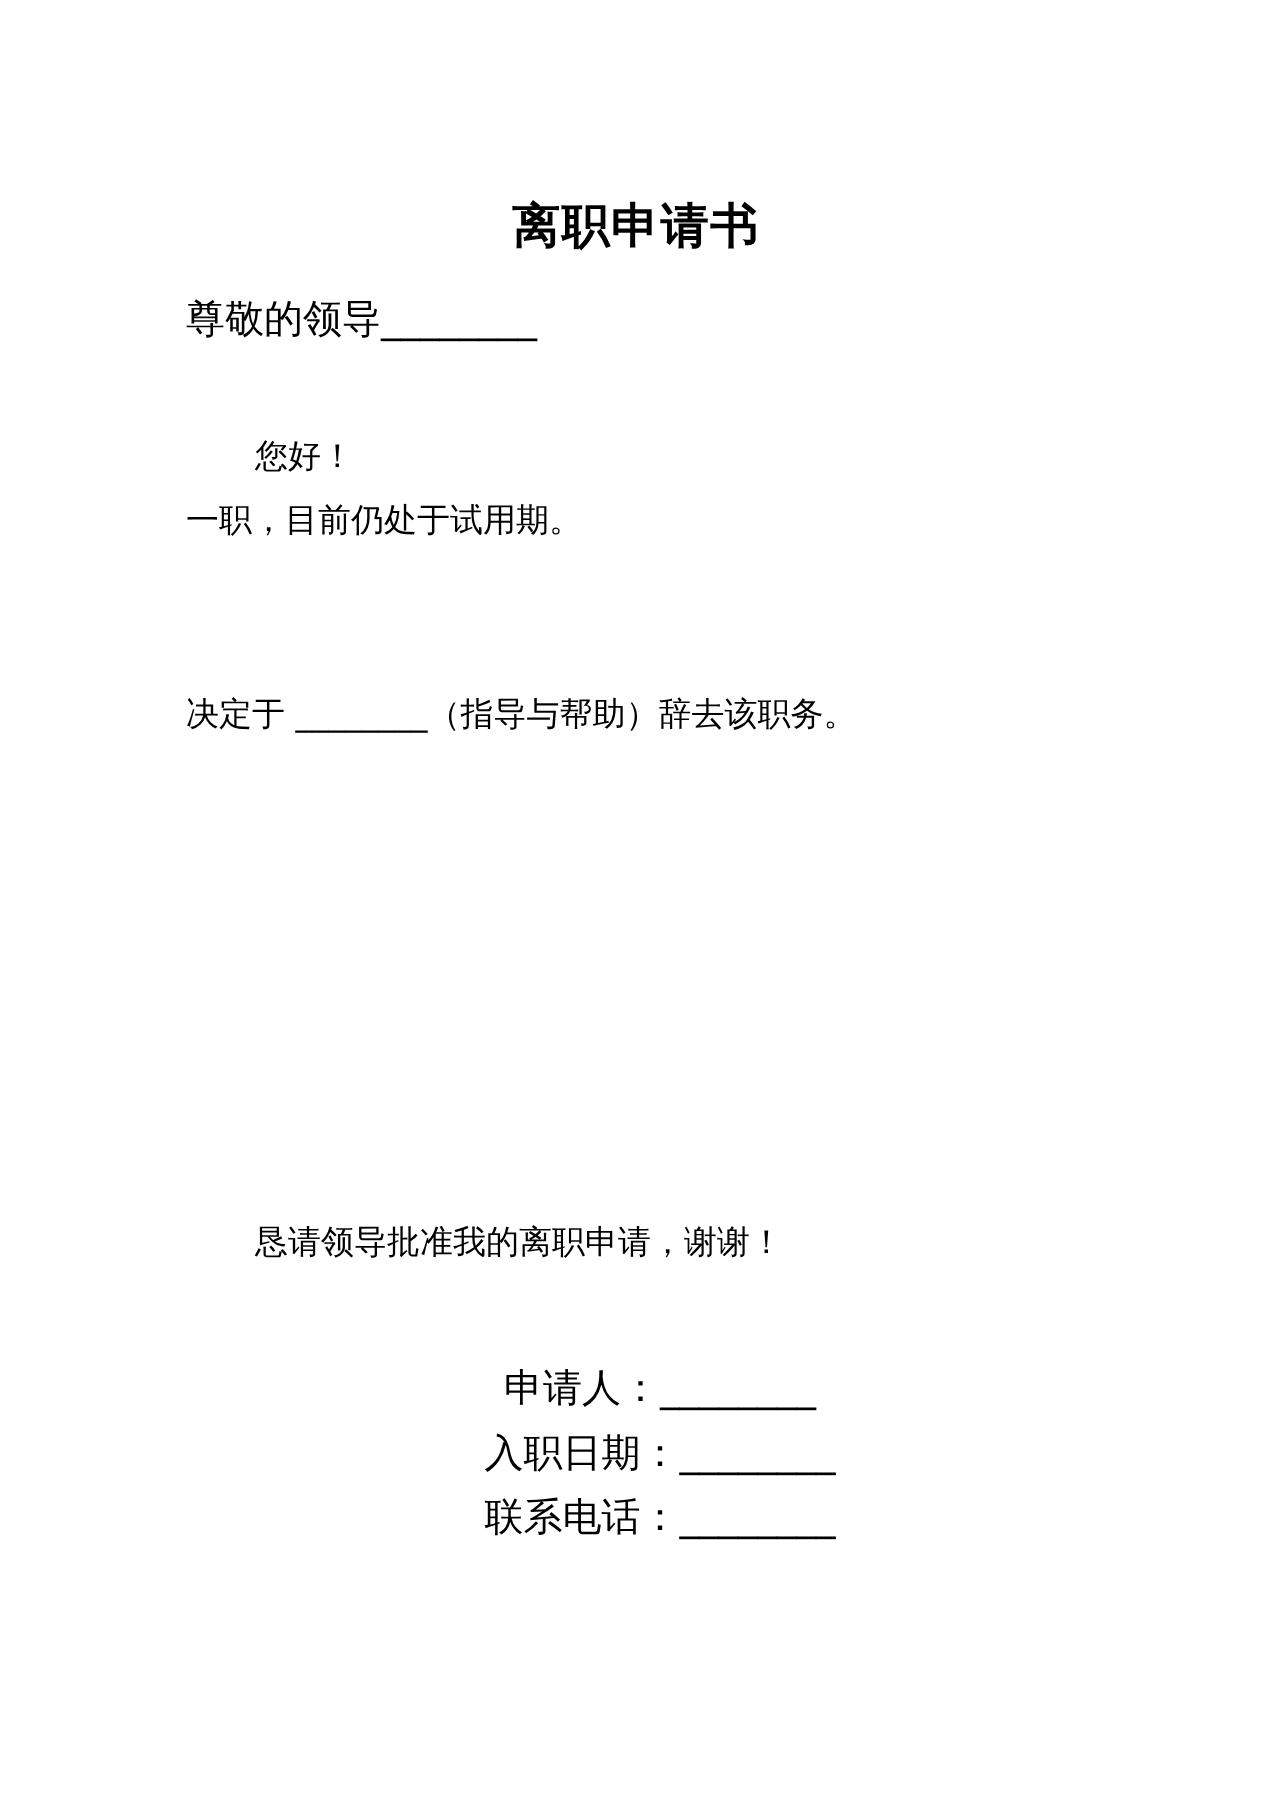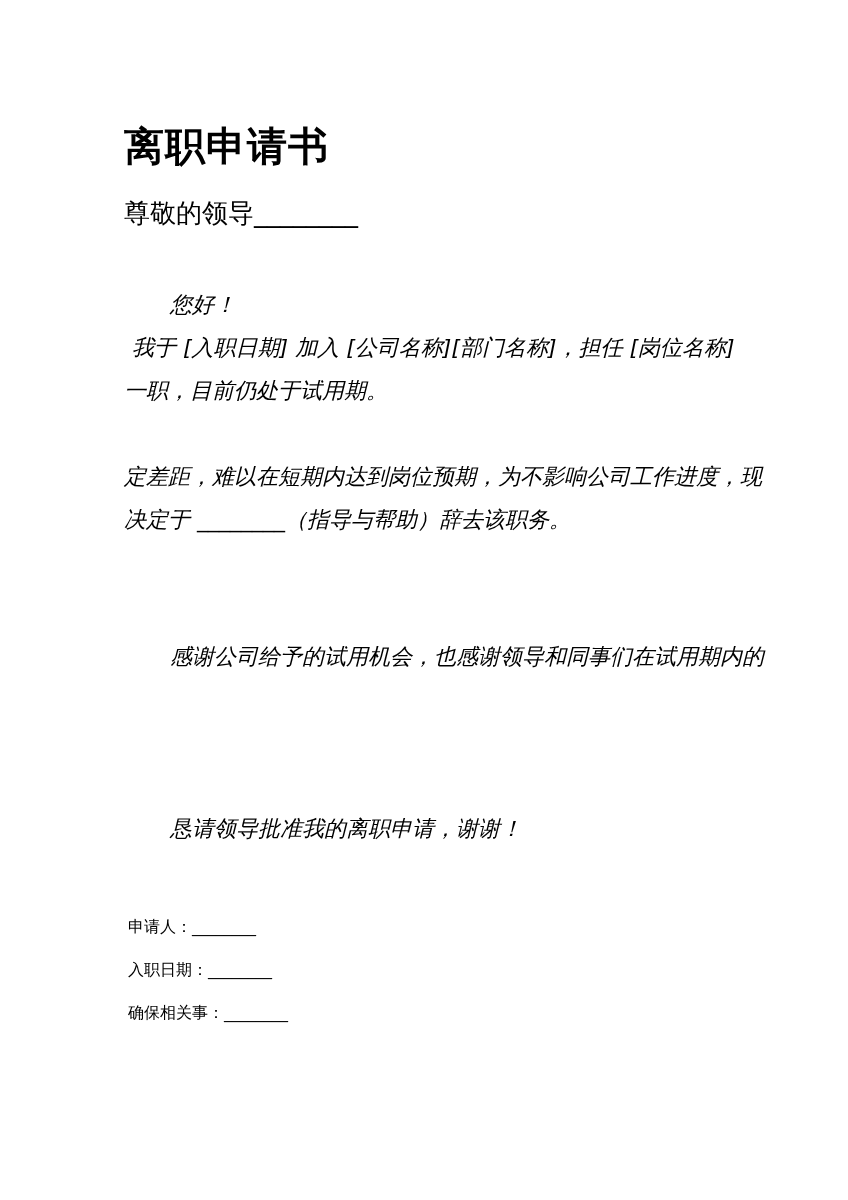--- a/index.html
+++ b/index.html
@@ -33,27 +33,26 @@
     top: 0;
     width: 600px;
   }
 
   
   .doc-title {
     position: absolute;
     left: 0;
     top: 124px;
     width: 600px;
-    text-align: left;
-    font-size: 40px;
+    text-align: center;
+    font-size: 32px;
     line-height: 52px;
     font-weight: bold;
     letter-spacing: 1px;
     white-space: nowrap;
-    font-family: Liberation Mono, monospace;
   }
 
   
   .salutation {
     position: absolute;
     left: 0;
     top: 198px;
     font-size: 26px;
     line-height: 30px;
     white-space: nowrap;
@@ -68,46 +67,45 @@
     left: 0;
     width: 600px;
     font-size: 22px;
     line-height: 43px;
     text-align: justify;
     text-justify: inter-ideograph;
   }
   .para .ln {
     display: block;
     white-space: nowrap;
-    font-style: italic;
   }
   .indent {
     display: inline-block;
     width: 46px;
   }
   .indent-sm {
     display: inline-block;
     width: 8px;
   }
 
   .p-greeting   { top: 283px; }
   .p-intro      { top: 326px; }
   .p-reason     { top: 455px; }
   .p-thanks     { top: 635px; }
   .p-closing    { top: 807px; }
 
   
   .signature {
     position: absolute;
-    left: 4px;
+    left: 16px;
     top: 905px;
     width: 600px;
-    font-size: 16px;
+    font-size: 26px;
     line-height: 43px;
-    text-align: left;
+    text-align: center;
   }
   .sig-row {
     display: block;
     white-space: nowrap;
   }
   .sig-label { }
   .sig-line  { }
 </style>
 </head>
 <body>
@@ -119,37 +117,34 @@
 
     <div class="salutation">
       <span>尊敬的领导</span><span class="blank-inline">________</span>
     </div>
 
     <div class="para p-greeting">
       <span class="ln"><span class="indent"></span><span>您好！</span></span>
     </div>
 
     <div class="para p-intro">
-      <span class="ln"><span class="indent-sm"></span><span>我于 [入职日期] 加入 [公司名称][部门名称]，担任 [岗位名称]</span></span>
       <span class="ln"><span>一职，目前仍处于试用期。</span></span>
     </div>
 
     <div class="para p-reason">
-      <span class="ln"><span>定差距，难以在短期内达到岗位预期，为不影响公司工作进度，现</span></span>
       <span class="ln"><span>决定于 ________（指导与帮助）辞去该职务。</span></span>
     </div>
 
     <div class="para p-thanks">
-      <span class="ln"><span class="indent"></span><span>感谢公司给予的试用机会，也感谢领导和同事们在试用期内的</span></span>
     </div>
 
     <div class="para p-closing">
       <span class="ln"><span class="indent"></span><span>恳请领导批准我的离职申请，谢谢！</span></span>
     </div>
 
     <div class="signature">
       <span class="sig-row"><span class="sig-label">申请人：</span><span class="sig-line">________</span></span>
       <span class="sig-row"><span class="sig-label">入职日期：</span><span class="sig-line">________</span></span>
-      <span class="sig-row"><span class="sig-label">确保相关事：</span><span class="sig-line">________</span></span>
+      <span class="sig-row"><span class="sig-label">联系电话：</span><span class="sig-line">________</span></span>
     </div>
 
   </div>
 </div>
 
 </body></html>

